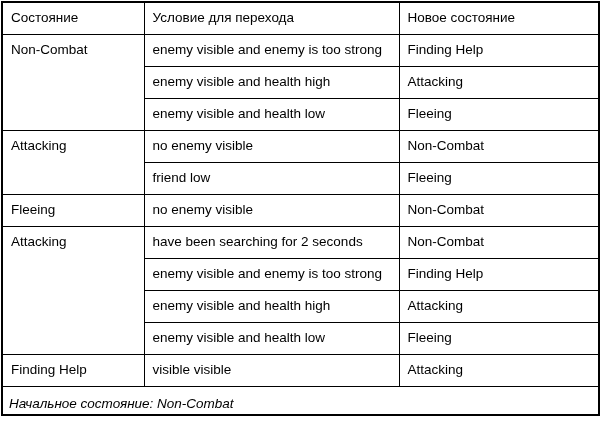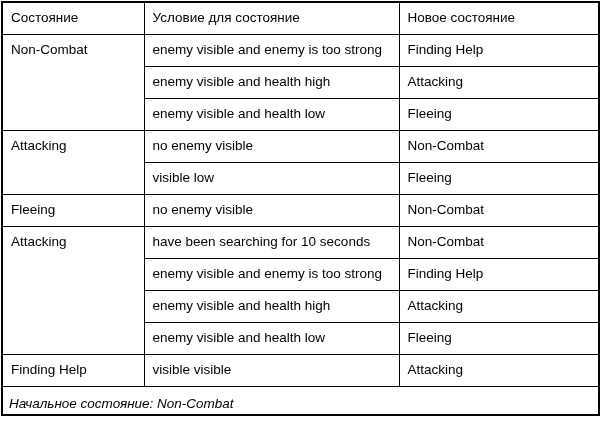--- a/index.html
+++ b/index.html
@@ -45,21 +45,21 @@
 <div class="table-wrap">
   <table class="state-table">
     <colgroup>
       <col style="width:142px">
       <col style="width:255px">
       <col style="width:200px">
     </colgroup>
     <thead>
       <tr>
         <th>Состояние</th>
-        <th>Условие для состояние</th>
+        <th>Условие для перехода</th>
         <th>Новое состояние</th>
       </tr>
     </thead>
     <tbody>
         <tr>
           <td rowspan="3">Non-Combat</td>
           <td>enemy visible and enemy is too strong</td>
           <td>Finding Help</td>
         </tr>
         <tr>
@@ -69,31 +69,31 @@
         <tr>
           <td>enemy visible and health low</td>
           <td>Fleeing</td>
         </tr>
         <tr>
           <td rowspan="2">Attacking</td>
           <td>no enemy visible</td>
           <td>Non-Combat</td>
         </tr>
         <tr>
-          <td>visible low</td>
+          <td>friend low</td>
           <td>Fleeing</td>
         </tr>
         <tr>
           <td rowspan="1">Fleeing</td>
           <td>no enemy visible</td>
           <td>Non-Combat</td>
         </tr>
         <tr>
           <td rowspan="4">Attacking</td>
-          <td>have been searching for 10 seconds</td>
+          <td>have been searching for 2 seconds</td>
           <td>Non-Combat</td>
         </tr>
         <tr>
           <td>enemy visible and enemy is too strong</td>
           <td>Finding Help</td>
         </tr>
         <tr>
           <td>enemy visible and health high</td>
           <td>Attacking</td>
         </tr>

